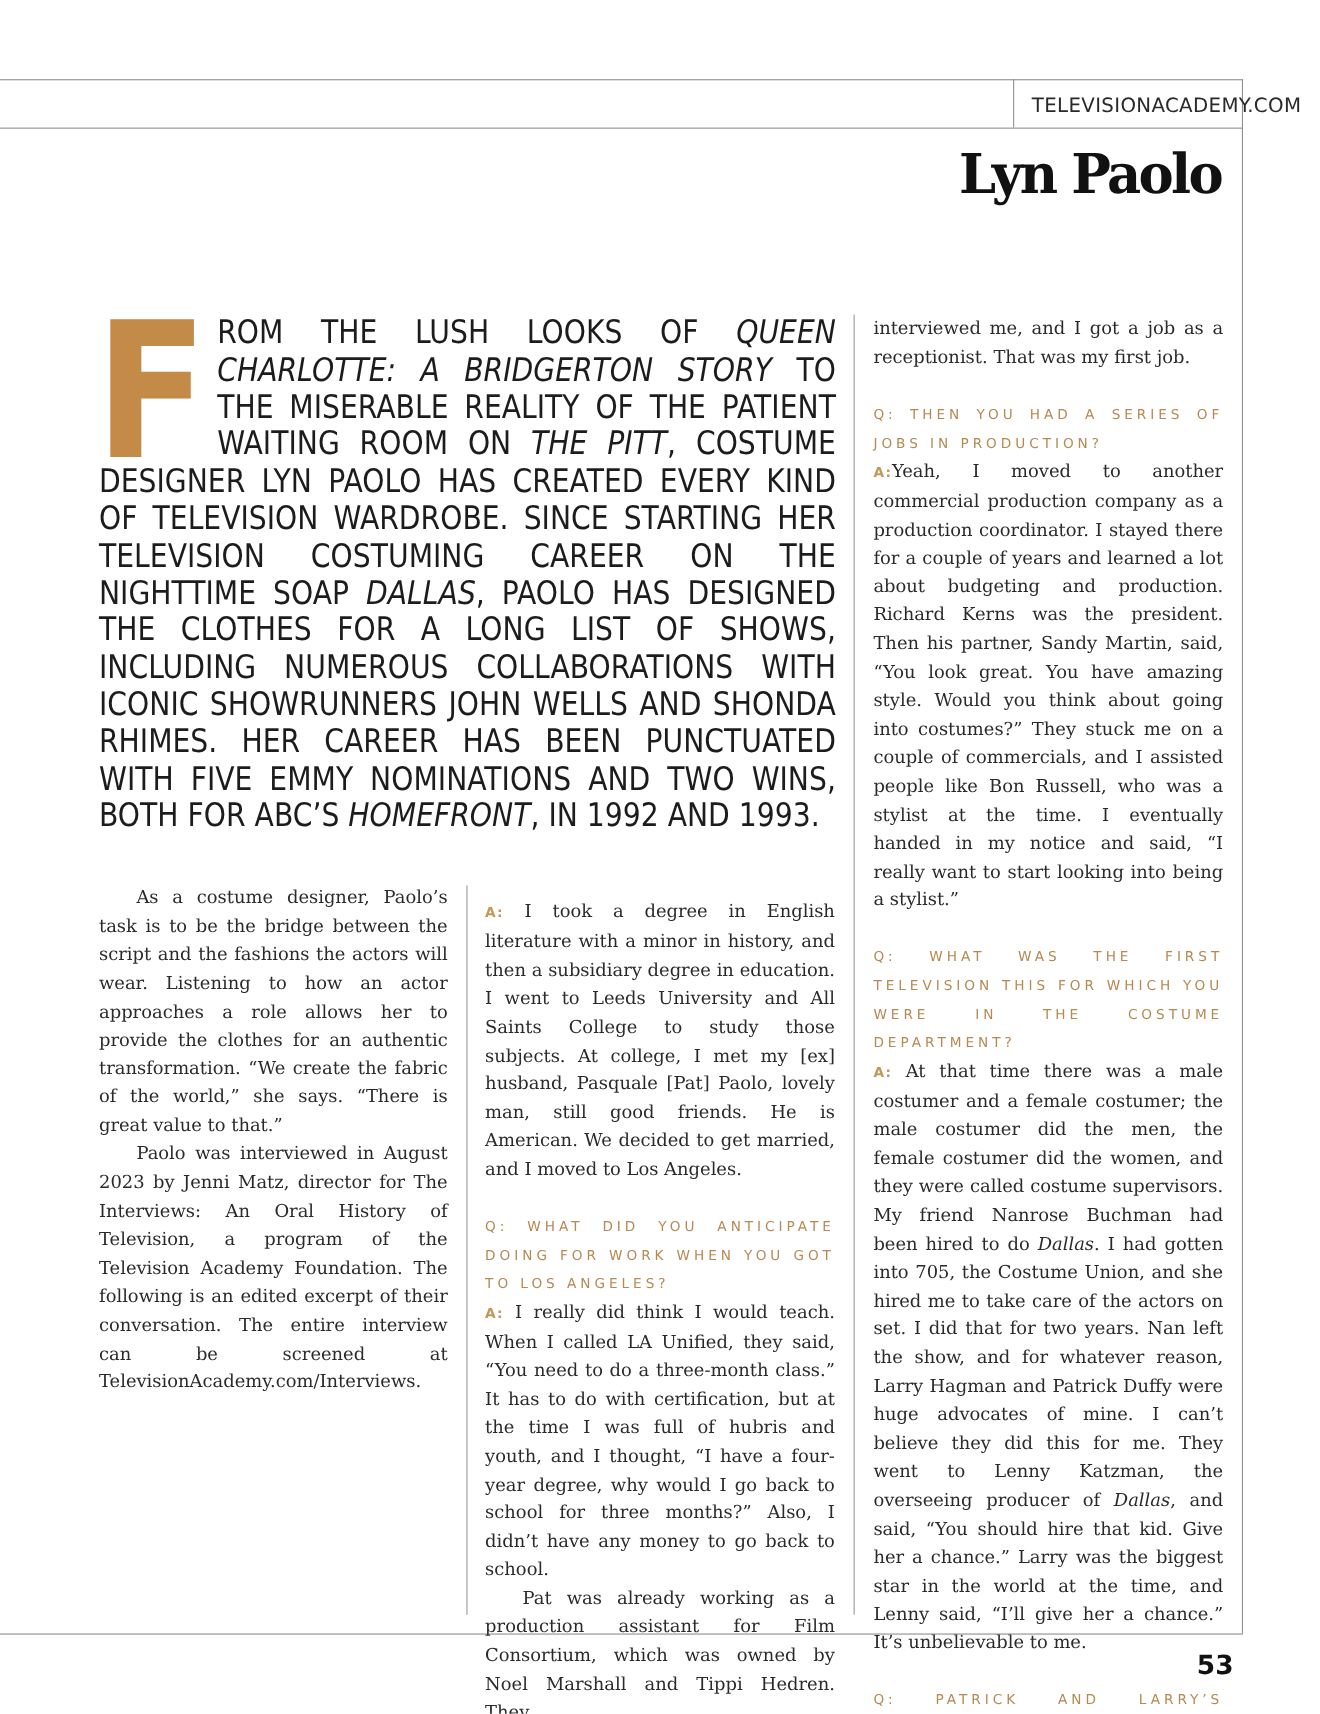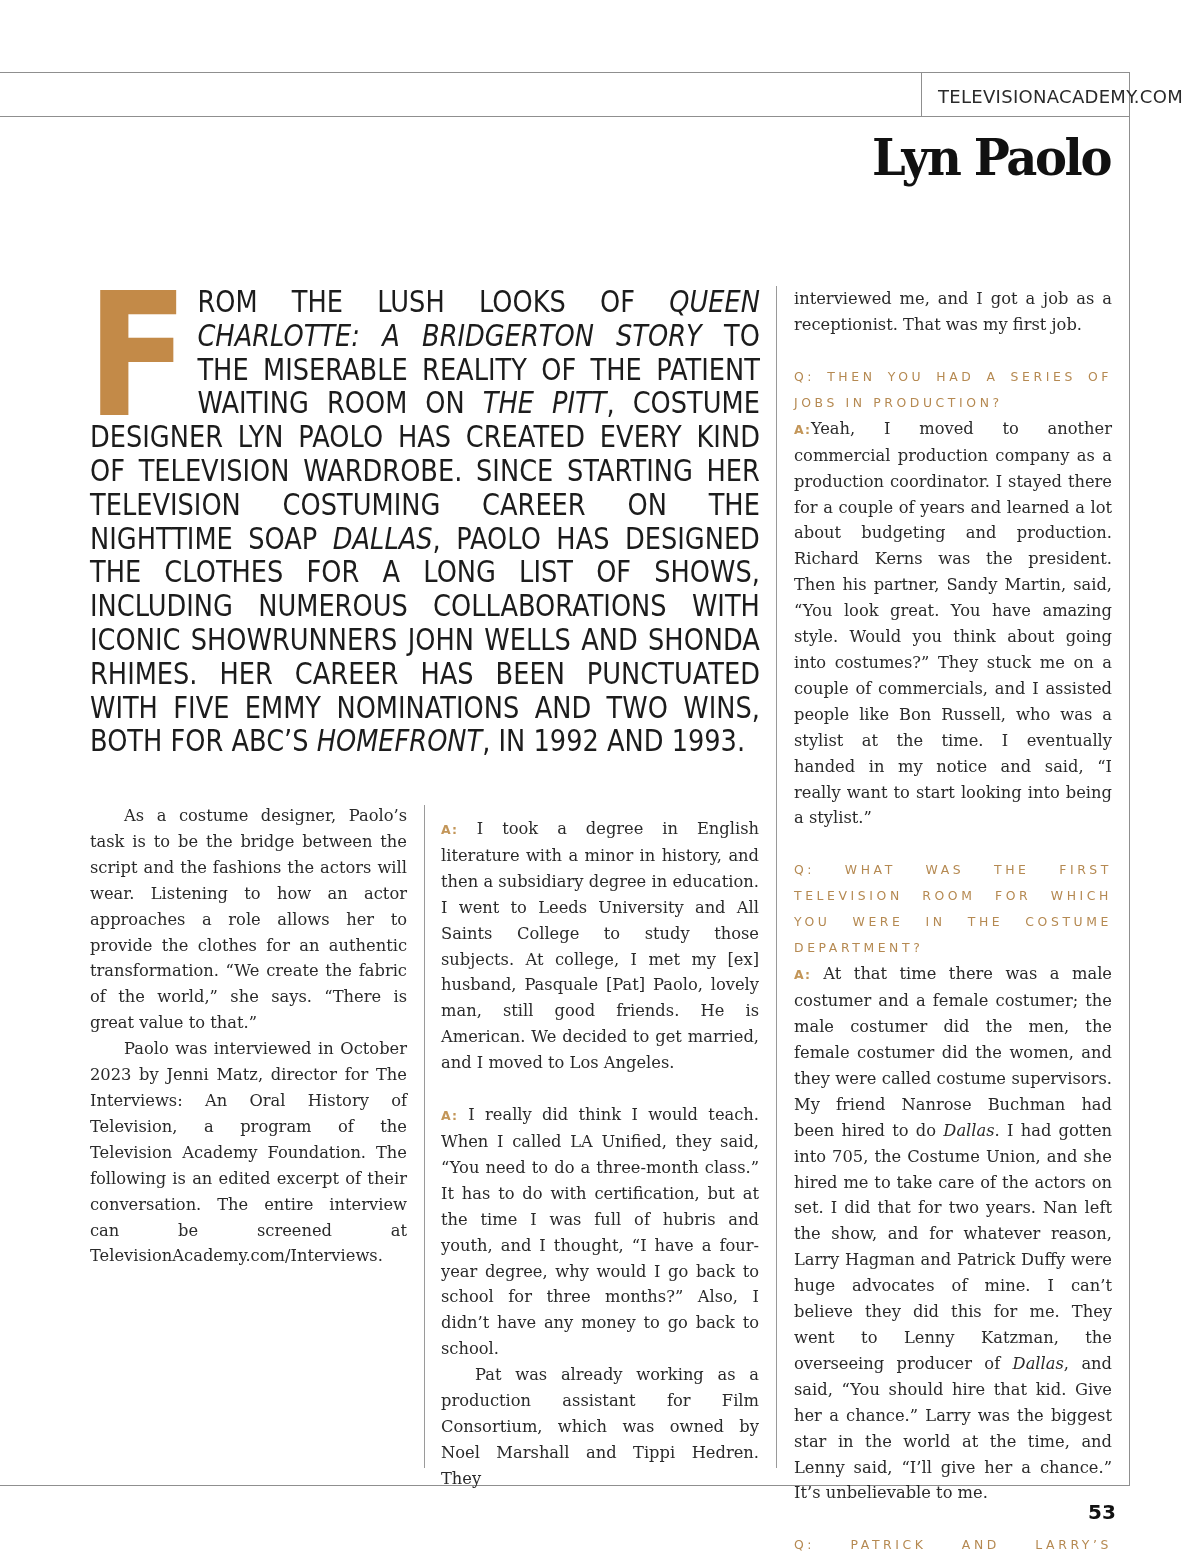--- a/index.html
+++ b/index.html
@@ -21,21 +21,21 @@
     .col .indent { text-indent: 34px; }
     .col-1 { left: 90px; top: 803px; width: 317px; }
     .col-2 { left: 441px; top: 816px; width: 318px; }
     .col-3 { left: 794px; top: 286px; width: 318px; }
     .q { font-family: "DejaVu Sans", sans-serif; font-weight: normal; font-size: 12.4px; letter-spacing: 3.6px; color: #b58951; line-height: 26px; text-align: justify; text-align-last: left; margin: 0; }
     .a-label { font-family: "DejaVu Sans", sans-serif; font-weight: bold; font-size: 12.5px; color: #c39659; letter-spacing: 1px; }
     .gap { height: 26px; }
     .col-rule { position: absolute; width: 1px; background: #9a9a9a; }
     .rule-1 { left: 424px; top: 805px; height: 663px; }
     .rule-2 { left: 776px; top: 286px; height: 1182px; }
-    .page-number { position: absolute; left: 1088px; top: 1500px; font-family: "DejaVu Sans", sans-serif; font-weight: bold; font-size: 20px; color: #111; }
+    .page-number { position: absolute; left: 1088px; top: 1500px; font-family: "DejaVu Sans", sans-serif; font-weight: bold; font-size: 24px; color: #111; }
     em { font-style: italic; }
   </style>
 </head>
 <body>
 
 <div class="page-frame-top"></div>
 <div class="header-bar-bottom"></div>
 <div class="header-divider"></div>
 <div class="frame-right"></div>
 <div class="frame-bottom"></div>
@@ -46,36 +46,37 @@
 <div class="intro">
   <span class="dropcap">F</span>
   <span>ROM THE LUSH LOOKS OF </span><em>QUEEN CHARLOTTE: A BRIDGERTON STORY</em><span> TO THE MISERABLE REALITY OF THE PATIENT WAITING ROOM ON </span><em>THE PITT</em><span>, COSTUME DESIGNER LYN PAOLO HAS CREATED EVERY KIND OF TELEVISION WARDROBE. SINCE STARTING HER TELEVISION COSTUMING CAREER ON THE NIGHTTIME SOAP </span><em>DALLAS</em><span>, PAOLO HAS DESIGNED THE CLOTHES FOR A LONG LIST OF SHOWS, INCLUDING NUMEROUS COLLABORATIONS WITH ICONIC SHOWRUNNERS JOHN WELLS AND SHONDA RHIMES. HER CAREER HAS BEEN PUNCTUATED WITH FIVE EMMY NOMINATIONS AND TWO WINS, BOTH FOR ABC’S </span><em>HOMEFRONT</em><span>, IN 1992 AND 1993.</span>
 </div>
 
 <div class="col-rule rule-1"></div>
 <div class="col-rule rule-2"></div>
 
 <div class="col col-1">
   <p class="indent">As a costume designer, Paolo’s task is to be the bridge between the script and the fashions the actors will wear. Listening to how an actor approaches a role allows her to provide the clothes for an authentic transformation. “We create the fabric of the world,” she says. “There is great value to that.”</p>
-  <p class="indent">Paolo was interviewed in October 2023 by Jenni Matz, director for The Interviews: An Oral History of Television, a program of the Television Academy Foundation. The following is an edited excerpt of their conversation. The entire interview can be screened at TelevisionAcademy.com/Interviews.</p>
+  <p class="indent">Paolo was interviewed in August 2023 by Jenni Matz, director for The Interviews: An Oral History of Television, a program of the Television Academy Foundation. The following is an edited excerpt of their conversation. The entire interview can be screened at TelevisionAcademy.com/Interviews.</p>
   <div class="gap"></div>
 </div>
 
 <div class="col col-2">
   <p><span class="a-label">A:</span><span> I took a degree in English literature with a minor in history, and then a subsidiary degree in education. I went to Leeds University and All Saints College to study those subjects. At college, I met my [ex] husband, Pasquale [Pat] Paolo, lovely man, still good friends. He is American. We decided to get married, and I moved to Los Angeles.</span></p>
   <div class="gap"></div>
+  <p class="q">Q: WHAT DID YOU ANTICIPATE DOING FOR WORK WHEN YOU GOT TO LOS ANGELES?</p>
   <p><span class="a-label">A:</span><span> I really did think I would teach. When I called LA Unified, they said, “You need to do a three-month class.” It has to do with certification, but at the time I was full of hubris and youth, and I thought, “I have a four-year degree, why would I go back to school for three months?” Also, I didn’t have any money to go back to school.</span></p>
   <p class="indent">Pat was already working as a production assistant for Film Consortium, which was owned by Noel Marshall and Tippi Hedren. They</p>
 </div>
 
 <div class="col col-3">
   <p>interviewed me, and I got a job as a receptionist. That was my first job.</p>
   <div class="gap"></div>
   <p class="q">Q: THEN YOU HAD A SERIES OF JOBS IN PRODUCTION?</p>
   <p><span class="a-label">A:</span><span>Yeah, I moved to another commercial production company as a production coordinator. I stayed there for a couple of years and learned a lot about budgeting and production. Richard Kerns was the president. Then his partner, Sandy Martin, said, “You look great. You have amazing style. Would you think about going into costumes?” They stuck me on a couple of commercials, and I assisted people like Bon Russell, who was a stylist at the time. I eventually handed in my notice and said, “I really want to start looking into being a stylist.”</span></p>
   <div class="gap"></div>
-  <p class="q">Q: WHAT WAS THE FIRST TELEVISION ROOM FOR WHICH YOU WERE IN THE COSTUME DEPARTMENT?</p>
+  <p class="q">Q: WHAT WAS THE FIRST TELEVISION THIS FOR WHICH YOU WERE IN THE COSTUME DEPARTMENT?</p>
   <p><span class="a-label">A:</span><span> At that time there was a male costumer and a female costumer; the male costumer did the men, the female costumer did the women, and they were called costume supervisors. My friend Nanrose Buchman had been hired to do </span><em>Dallas</em><span>. I had gotten into 705, the Costume Union, and she hired me to take care of the actors on set. I did that for two years. Nan left the show, and for whatever reason, Larry Hagman and Patrick Duffy were huge advocates of mine. I can’t believe they did this for me. They went to Lenny Katzman, the overseeing producer of </span><em>Dallas</em><span>, and said, “You should hire that kid. Give her a chance.” Larry was the biggest star in the world at the time, and Lenny said, “I’ll give her a chance.” It’s unbelievable to me.</span></p>
   <div class="gap"></div>
   <p class="q">Q: PATRICK AND LARRY’S CONFIDENCE NOTWITHSTANDING, THIS</p>
 </div>
 
 <div class="page-number">53</div>
 
 </body></html>

